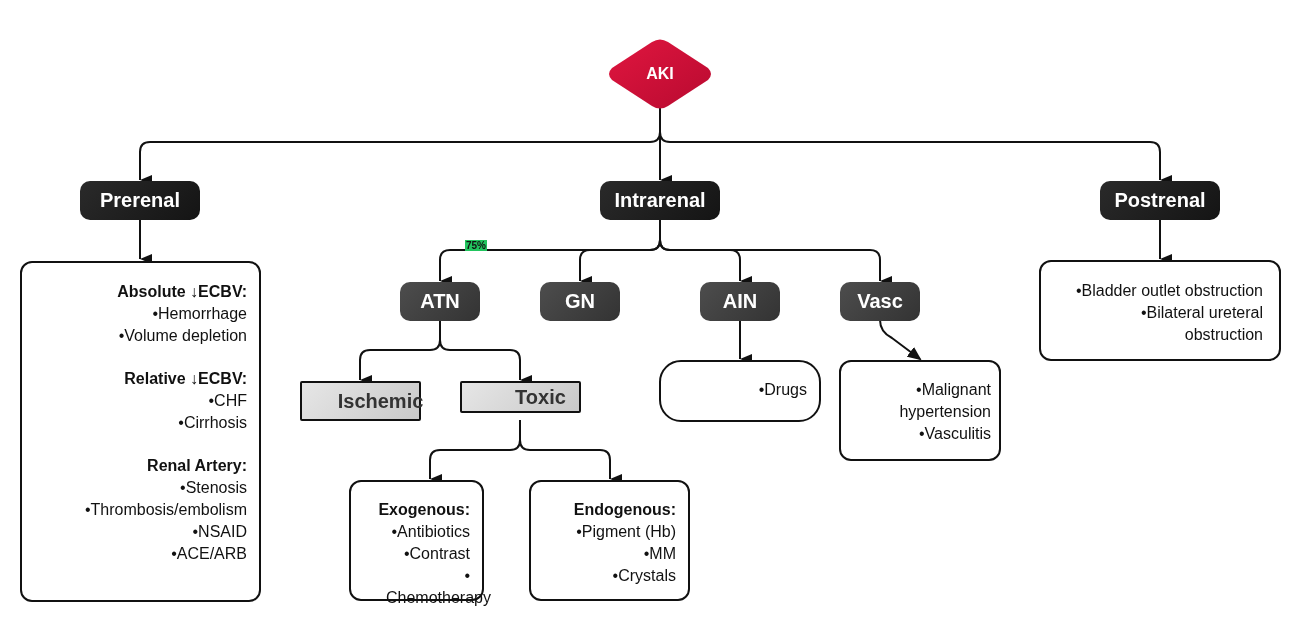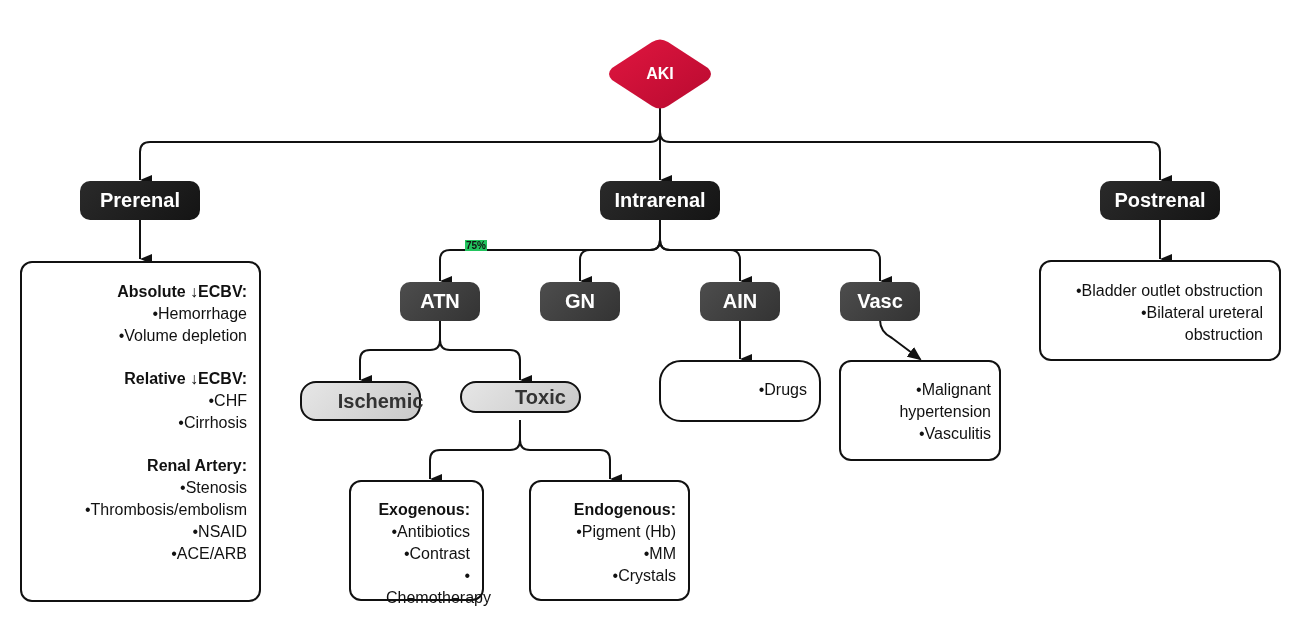--- a/index.html
+++ b/index.html
@@ -3,21 +3,21 @@
 <meta charset="utf-8">
 <style>
   html, body { margin: 0; padding: 0; background: #ffffff; }
   body { width: 1296px; height: 617px; position: relative; overflow: hidden;
          font-family: "Liberation Sans", sans-serif; color: #111; }
   #connectors { position: absolute; left: 0; top: 0; }
   .node { position: absolute; box-sizing: border-box; display: flex; align-items: center;
           justify-content: center; font-weight: bold; font-size: 20px; }
   .dark { background: linear-gradient(135deg, #2a2a2a, #141414); color: #fff; border-radius: 10px; }
   .mid { background: linear-gradient(135deg, #4d4d4d, #333333); color: #fff; border-radius: 10px; }
-  .light { background: linear-gradient(135deg, #e6e6e6, #c9c9c9); color: #333; border: 2px solid #111; border-radius: 16px; padding-left: 40px; }
+  .light { background: linear-gradient(135deg, #e6e6e6, #c9c9c9); color: #333; border: 2px solid #111; border-radius: 2px; padding-left: 40px; }
   .box { position: absolute; box-sizing: border-box; border: 2px solid #111; border-radius: 12px;
          background: #fff; font-size: 16px; line-height: 22px; padding: 18px 12px 10px 19px; text-align: right; }
   .box .head { font-weight: bold; display: block; }
   .box ul { list-style: none; margin: 0 0 21px 0; padding: 0; }
   .box ul:last-child { margin-bottom: 0; }
   .box li { padding-left: 18px; text-indent: -12px; margin-left: 6px; }
   .box li::before { content: "\2022"; display: inline-block; width: 12px; text-indent: 0; }
   .label75 { position: absolute; font-weight: bold; font-size: 10px; background: #22c55e; padding: 0 1px; }
   #aki-wrap { position: absolute; left: 606px; top: 38px; width: 108px; height: 72px; }
   #aki-text { position: absolute; left: 0; top: 0; width: 108px; height: 72px; display: flex;

